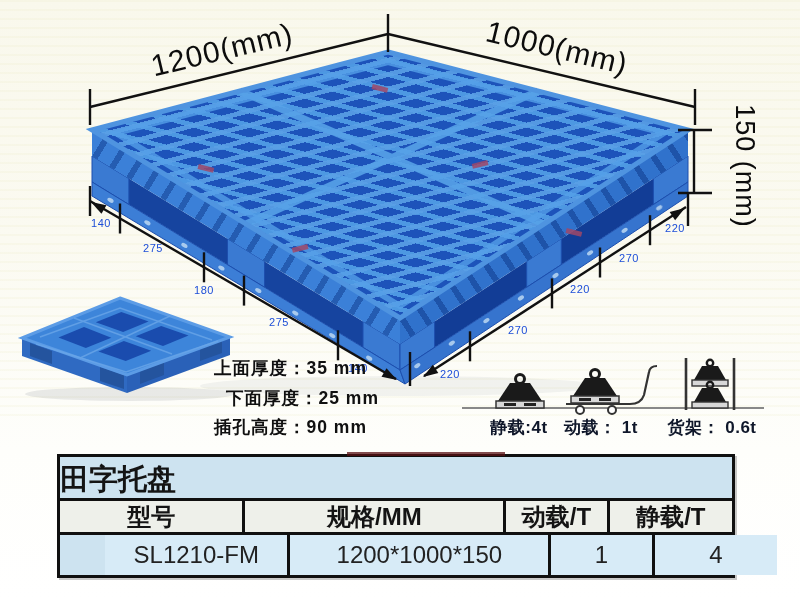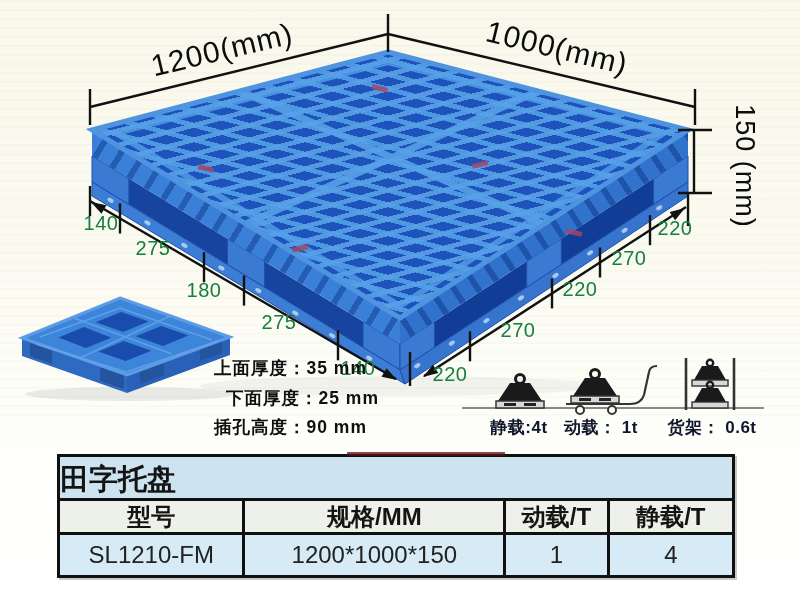--- a/index.html
+++ b/index.html
@@ -4,37 +4,37 @@
 <style>
   html,body{margin:0;padding:0;}
   body{width:800px;height:600px;position:relative;overflow:hidden;
        background:linear-gradient(180deg,#f9f8ec 0%,#fbfaf1 40%,#fefefb 75%,#ffffff 100%);
        font-family:"Liberation Sans","DejaVu Sans",sans-serif;color:#141414;}
   .streaks{position:absolute;left:0;top:0;width:800px;height:420px;pointer-events:none;
        background:repeating-linear-gradient(180deg,rgba(226,224,170,.22) 0 2px,rgba(255,255,255,0) 2px 9px);
        opacity:.55;}
   svg{position:absolute;left:0;top:0;}
   .lbl{position:absolute;transform:translate(-50%,-50%);white-space:nowrap;}
-  .dim{font-size:20px;font-weight:400;color:#15803d;letter-spacing:.5px;}
+  .dim{font-size:11px;font-weight:400;color:#1d4ed8;letter-spacing:.5px;}
   .big-dim{font-size:30px;font-weight:400;color:#0c0c0c;letter-spacing:1px;}
   .spec-line{position:absolute;font-size:17.5px;font-weight:700;letter-spacing:1px;color:#101010;}
   .load-lbl{font-size:17px;font-weight:700;color:#0f172a;letter-spacing:.5px;}
   
   .spec-table{position:absolute;left:57px;top:454px;width:678px;height:124px;
       border:3px solid #101010;background:#cde3f0;box-sizing:border-box;
       box-shadow:2px 2px 0 rgba(40,40,40,.25);}
   .t-title{height:44px;line-height:44px;text-align:left;font-size:29px;font-weight:700;
       background:#cde3f0;border-bottom:3px solid #101010;box-sizing:border-box;}
   .t-row{display:flex;width:100%;box-sizing:border-box;}
   .t-row > div{box-sizing:border-box;border-right:3px solid #101010;
       display:flex;align-items:center;justify-content:center;}
   .t-row > div:last-child{border-right:none;}
   .t-head{height:34px;background:#eef0ea;border-bottom:3px solid #101010;
       font-size:24px;font-weight:700;}
-  .t-data{height:40px;background:#d7ebf7;font-size:24px;font-weight:400;color:#222;}
+  .t-data{height:40px;background:#d7ebf7;font-size:24px;font-weight:400;color:#222;margin-left:45px;}
   .c1{width:27.6%;} .c2{width:38.8%;} .c3{width:15.4%;} .c4{width:18.2%;}
   .artifact{position:absolute;left:347px;top:452px;width:158px;height:4px;
       background:#581013;opacity:.75;}
 </style>
 </head>
 <body>
 
 <div class="streaks"></div>
 
 <svg width="800" height="460" viewBox="0 0 800 460">

